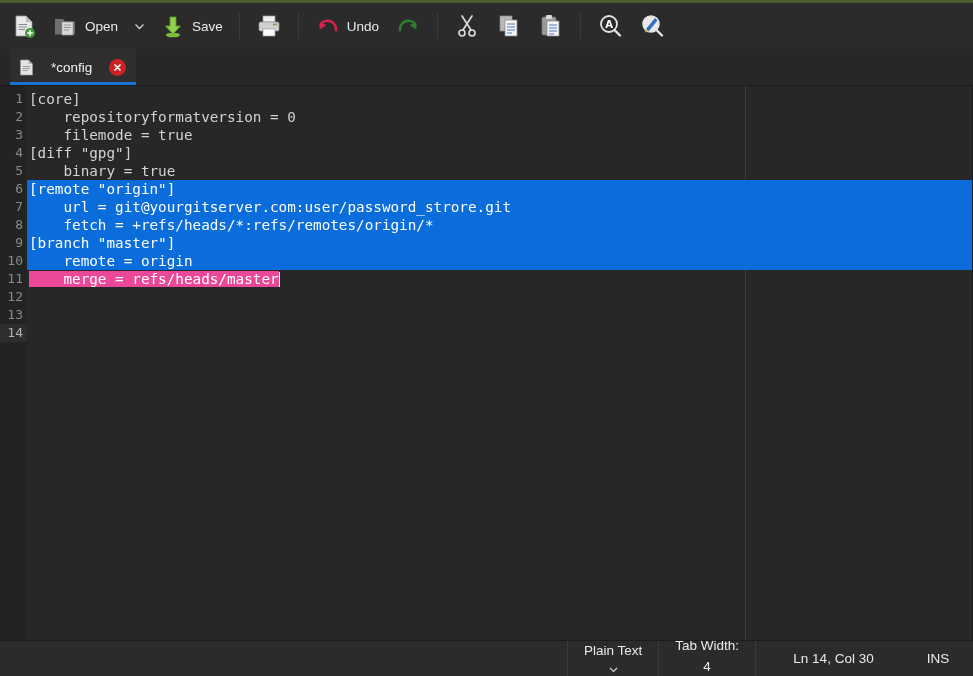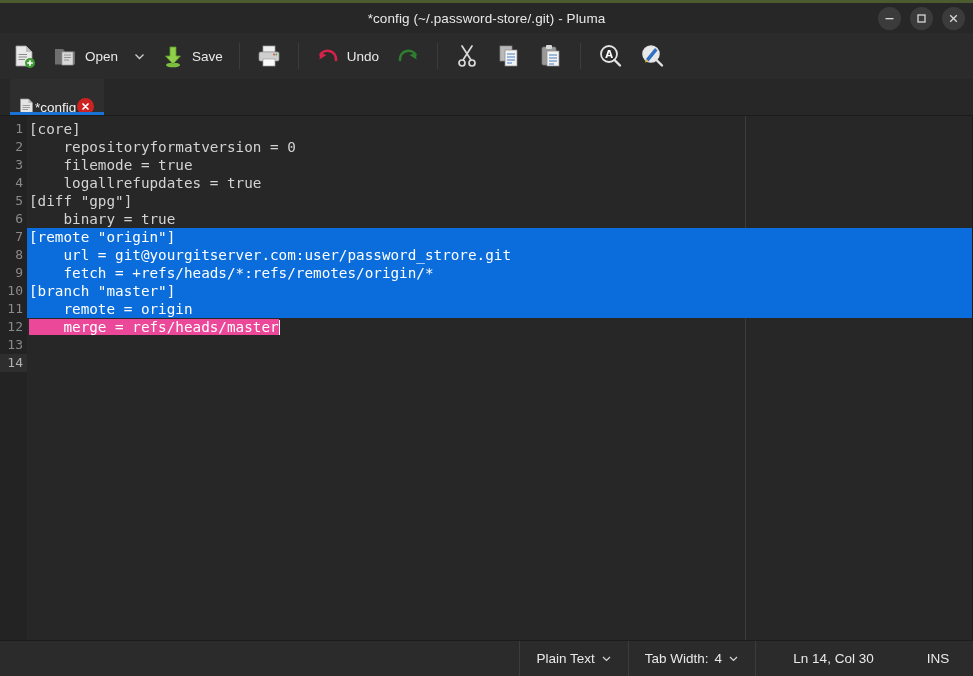--- a/index.html
+++ b/index.html
@@ -119,22 +119,22 @@
     height: 37px;
     min-height: 37px;
     background: #272727;
     display: flex;
     align-items: stretch;
     padding-left: 10px;
     border-bottom: 1px solid #1c1c1c;
   }
   .tab {
     display: flex;
-    align-items: flex-end;
-    gap: 1px;
+    align-items: center;
+    gap: 17px;
     padding: 0 10px 0 9px;
     position: relative;
     cursor: pointer;
     background: #2e2e2e;
   }
   .tab.active::after {
     content: "";
     position: absolute;
     left: 0; right: 0; bottom: 0;
     height: 3px;
@@ -253,50 +253,30 @@
     display: flex;
     align-items: center;
     justify-content: center;
     gap: 6px;
     padding: 0 16px;
     border-left: 1px solid #3c3c3c;
     font-size: 13.5px;
     color: #e9e9e9;
     white-space: nowrap;
   }
-  .sb-cell.btn { cursor: pointer; }
+  .sb-cell.btn { cursor: pointer; flex-direction: column; }
   .sb-cell.pos { min-width: 148px; border-left: 1px solid #3c3c3c; padding-left: 24px; }
   .sb-cell.ins { min-width: 70px; border-left: none; }
   .sb-spacer { flex: 1; }
 </style>
 </head>
 <body>
 
 <div id="window">
 
-  <div id="titlebar">
-    <div id="title-text">*config (~/.password-store/.git) - Pluma</div>
-    <div id="window-controls">
-      <div class="wctl">
-        <svg width="11" height="11" viewBox="0 0 11 11">
-          <rect x="1.5" y="5" width="8" height="1.3" fill="#d8d8d8"></rect>
-        </svg>
-      </div>
-      <div class="wctl">
-        <svg width="11" height="11" viewBox="0 0 11 11">
-          <rect x="2" y="2" width="7" height="7" fill="none" stroke="#d8d8d8" stroke-width="1.3"></rect>
-        </svg>
-      </div>
-      <div class="wctl">
-        <svg width="11" height="11" viewBox="0 0 11 11">
-          <path d="M2.2 2.2 L8.8 8.8 M8.8 2.2 L2.2 8.8" stroke="#d8d8d8" stroke-width="1.3" fill="none"></path>
-        </svg>
-      </div>
-    </div>
-  </div>
 
 
   <div id="toolbar">
 
     <div class="tb-btn">
       <svg width="26" height="26" viewBox="0 0 26 26">
         <path d="M5 3 h10 l6 6 v14 h-16 z" fill="#e9e9e9" stroke="#9a9a9a" stroke-width="0.8"></path>
         <path d="M15 3 v6 h6 z" fill="#bdbdbd"></path>
         <g stroke="#8a8a8a" stroke-width="1">
           <line x1="7.5" y1="11.5" x2="16" y2="11.5"></line>
@@ -458,21 +438,20 @@
         <div class="gnum">13</div>
         <div class="gnum current">14</div>
       </div>
 
       <div id="code-area">
         <div id="margin-guide"></div>
         <div id="code-lines">
           <div class="cline">[core]</div>
           <div class="cline">    repositoryformatversion = 0</div>
           <div class="cline">    filemode = true</div>
-          <div class="cline">    logallrefupdates = true</div>
           <div class="cline">[diff "gpg"]</div>
           <div class="cline">    binary = true</div>
           <div class="cline sel">[remote "origin"]</div>
           <div class="cline sel">    url = git@yourgitserver.com:user/password_strore.git</div>
           <div class="cline sel">    fetch = +refs/heads/*:refs/remotes/origin/*</div>
           <div class="cline sel">[branch "master"]</div>
           <div class="cline sel">    remote = origin</div>
           <div class="cline curline sel-partial"><span class="selspan">    merge = refs/heads/master</span><span class="caret"></span></div>
         </div>
       </div>

